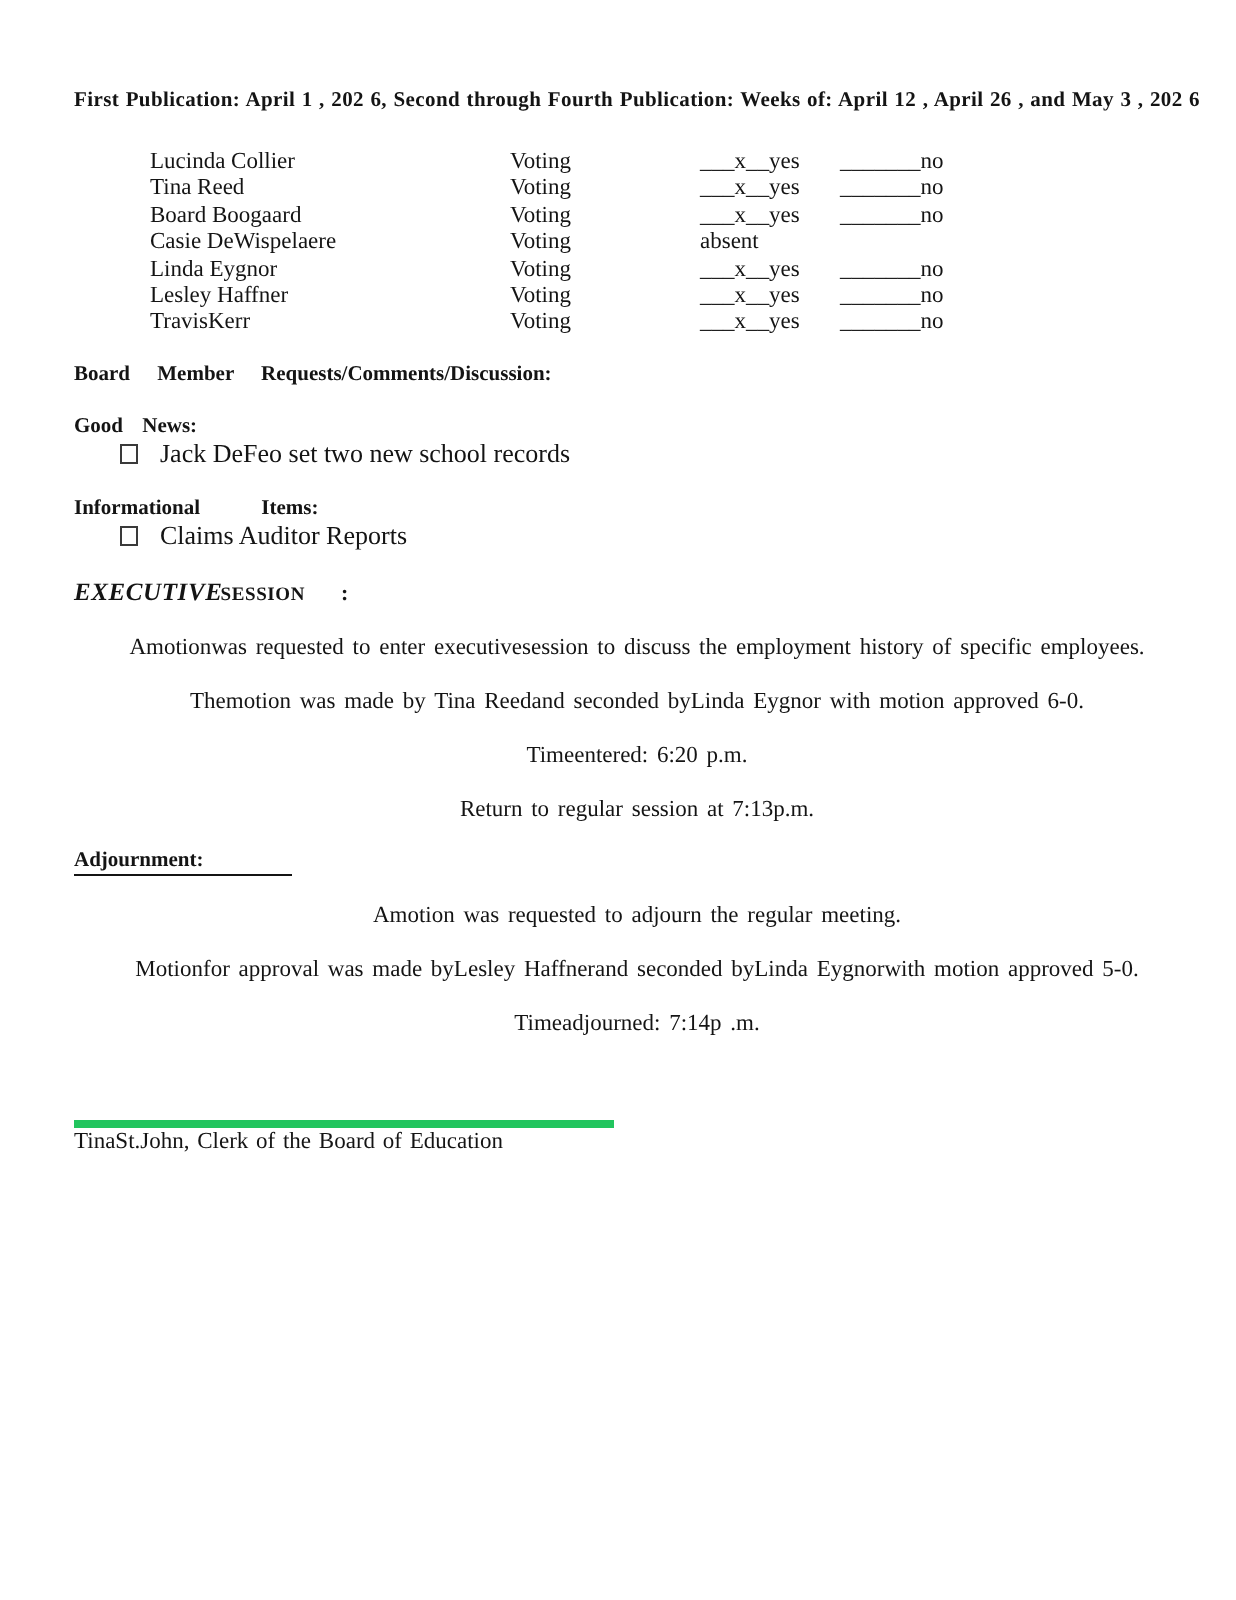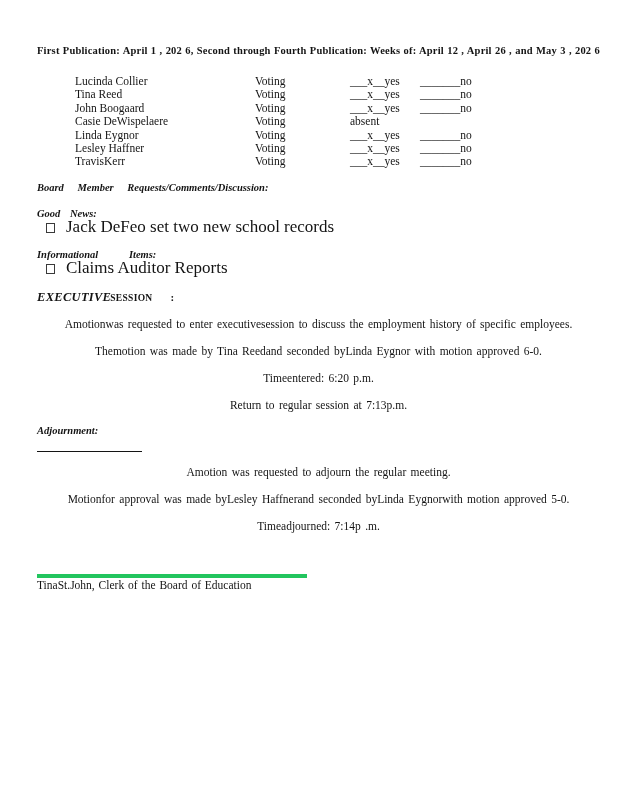--- a/index.html
+++ b/index.html
@@ -21,26 +21,26 @@
     margin:0 0 18px 0;
     text-align:justify;
     text-align-last:justify;
     letter-spacing:0.2px;
   }
 
   .vtable { margin-left:38px; font-size:11.5px; line-height:13.4px; }
   .vrow { display:grid; grid-template-columns:180px 95px 70px 1fr; }
   .vrow span { white-space:pre; }
 
-  .h-bold { font-weight:bold; font-size:10.5px; line-height:13px;font-style:italic; }
+  .h-bold { font-weight:bold; font-size:10.5px; line-height:13px; }
   .board-heading { margin-top:12px; word-spacing:11px; }
   .good-heading  { margin-top:13px; word-spacing:7px; }
   .info-heading  { margin-top:15px; word-spacing:28px; }
 
-  .bullet-row { margin-left:9px; line-height:13.4px; font-size:17px; }
+  .bullet-row { margin-left:23px; line-height:13.4px; font-size:13px; }
   .bullet-box {
     display:inline-block; width:7px; height:8px;
     border:1px solid #3a3a3a; margin-right:11px;
     vertical-align:-1px; background:#fff;
   }
 
   .exec-heading { margin-top:14px; line-height:14px; }
   .exec-italic { font-weight:bold; font-style:italic; font-size:12.5px; letter-spacing:0.3px; }
   .exec-caps   { font-weight:bold; font-size:9.5px; margin-left:-1px; letter-spacing:0.3px; }
   .exec-colon  { font-weight:bold; font-size:11px; margin-left:18px; }
@@ -51,21 +51,21 @@
     line-height:13.4px;
     word-spacing:1.5px;
     text-align:center;
   }
 
   .adj-heading { margin-top:12px; }
   .adj-underline {
     display:inline-block;
     border-bottom:1px solid #141414;
     padding-right:44px;
-    padding-bottom:14px;
+    padding-bottom:0;
   }
 
   .sig-block { margin-top:41px; width:270px; border-top:4px solid #22c55e; }
   .sig-name { font-size:11.5px; line-height:13.4px; padding-top:1px; word-spacing:1px; }
 
   .page-number {
     position:absolute;
     right:42px; top:730px;
     font-size:13px;
     color:#333333;
@@ -87,21 +87,21 @@
         <span>___x__yes</span>
         <span>_______no</span>
       </div>
     <div class="vrow">
         <span>Tina Reed</span>
         <span>Voting</span>
         <span>___x__yes</span>
         <span>_______no</span>
       </div>
         <div class="vrow">
-        <span>John Boogaard</span>
+        <span>Board Boogaard</span>
         <span>Voting</span>
         <span>___x__yes</span>
         <span>_______no</span>
       </div>
         <div class="vrow">
         <span>Casie DeWispelaere</span>
         <span>Voting</span>
         <span>absent</span>
         <span></span>
       </div>

